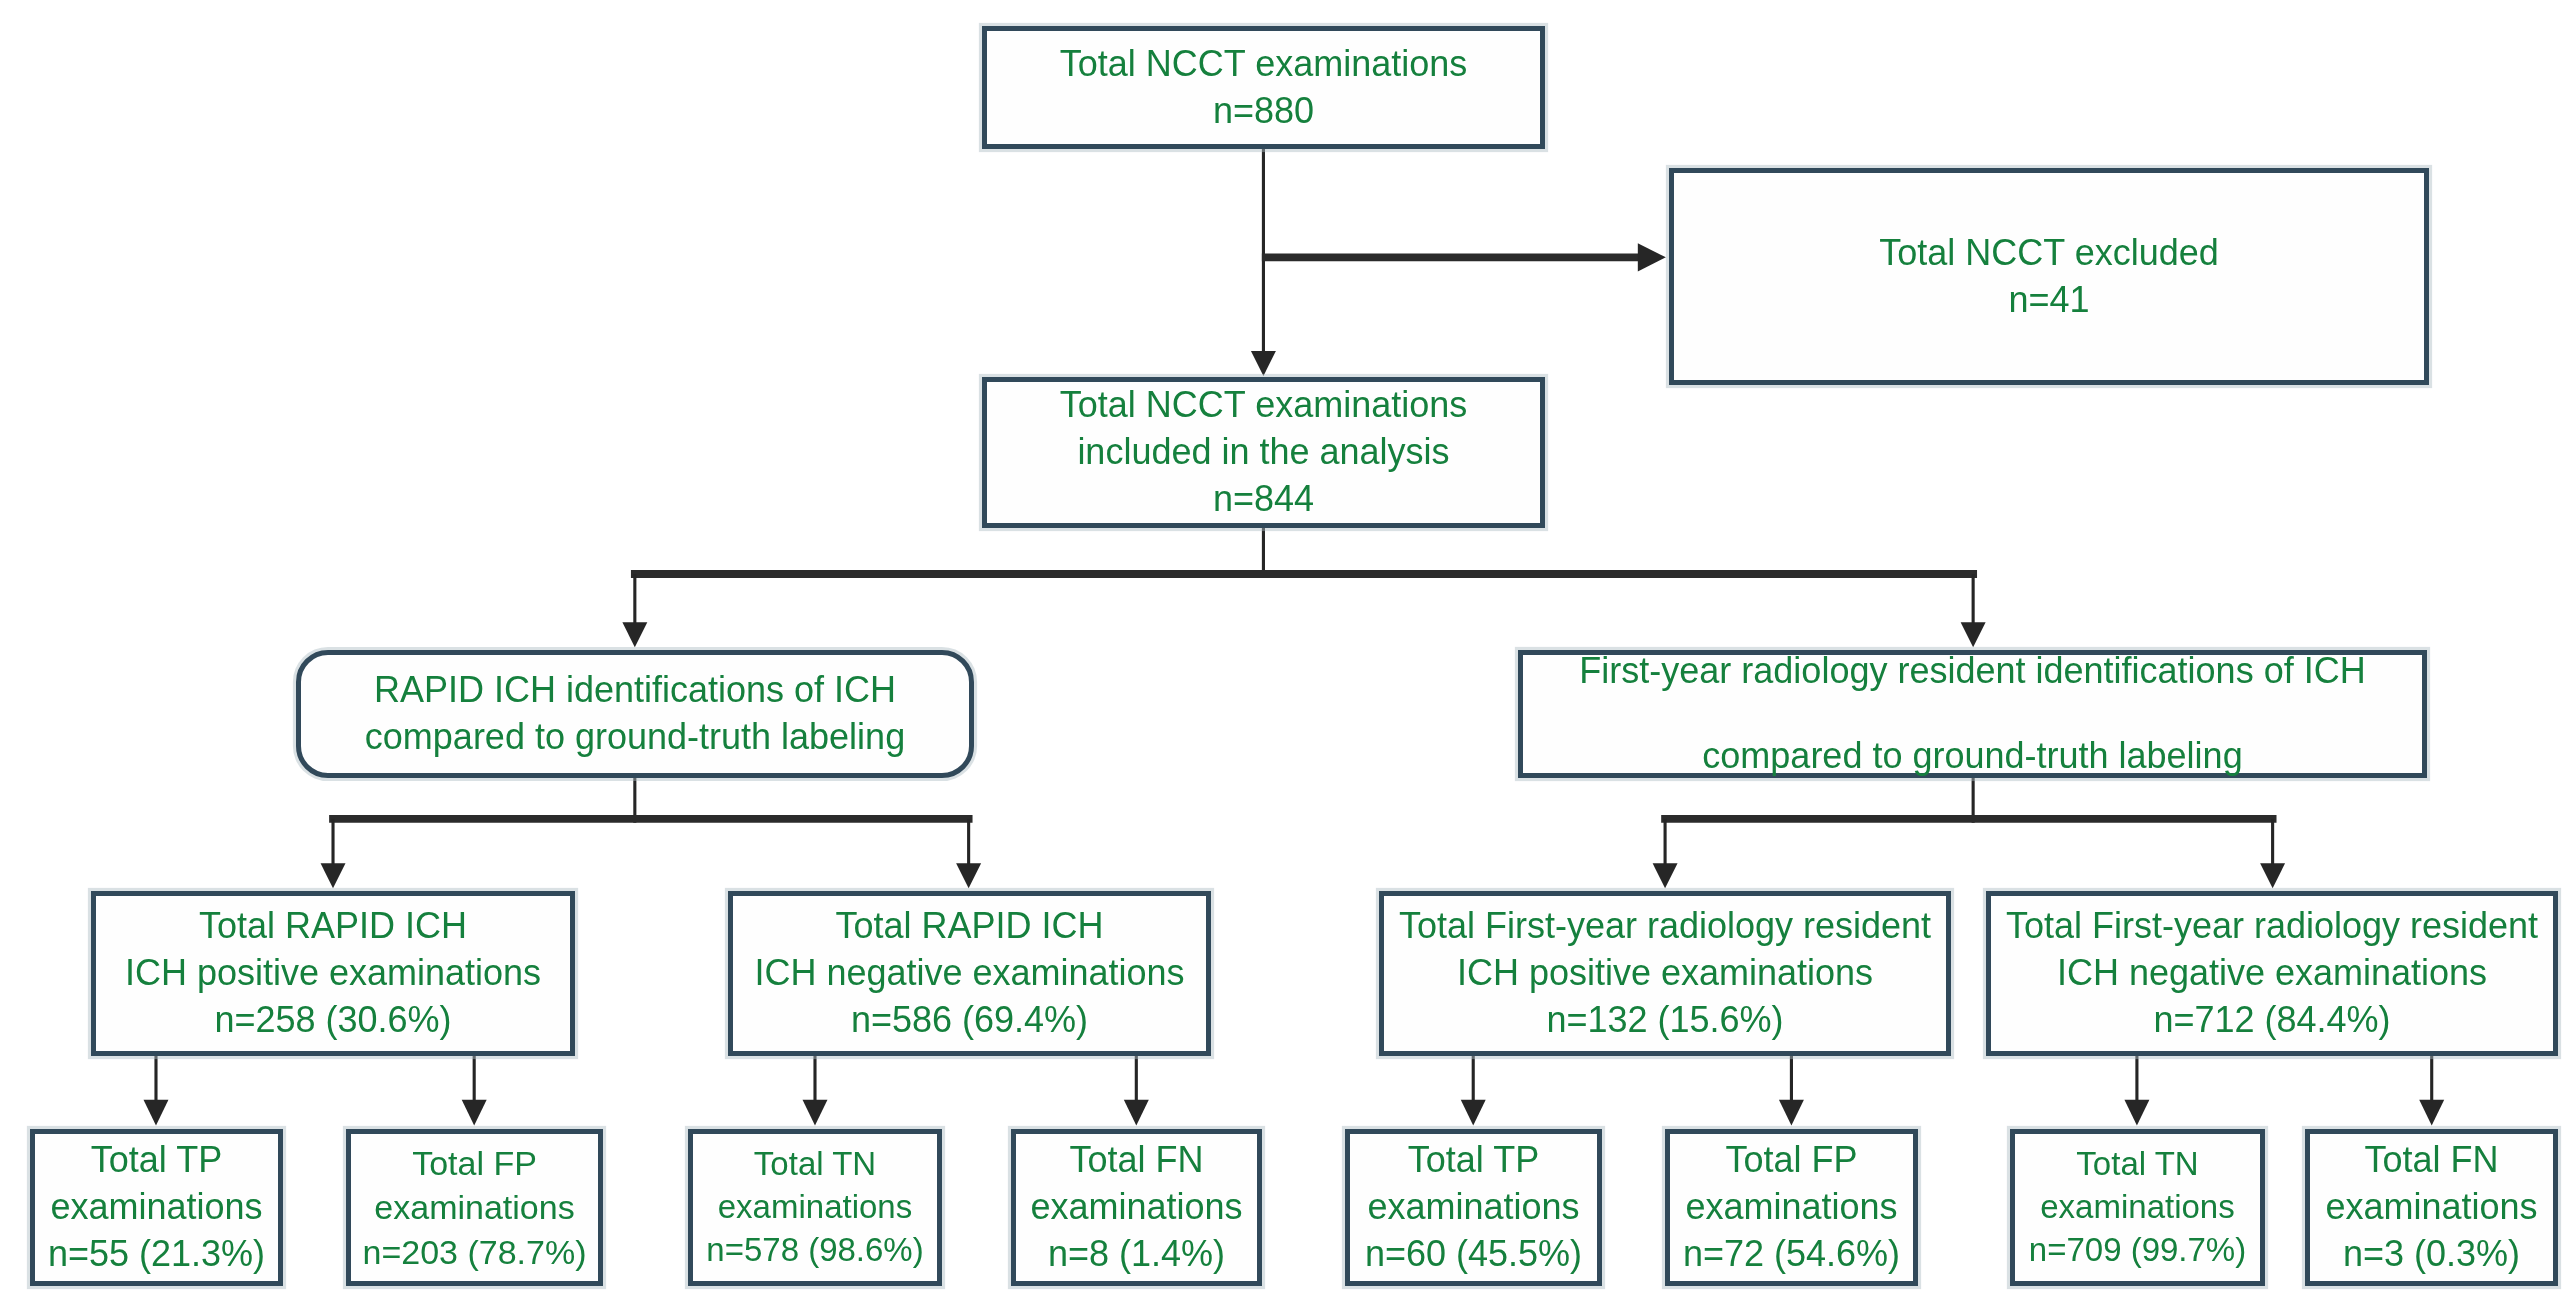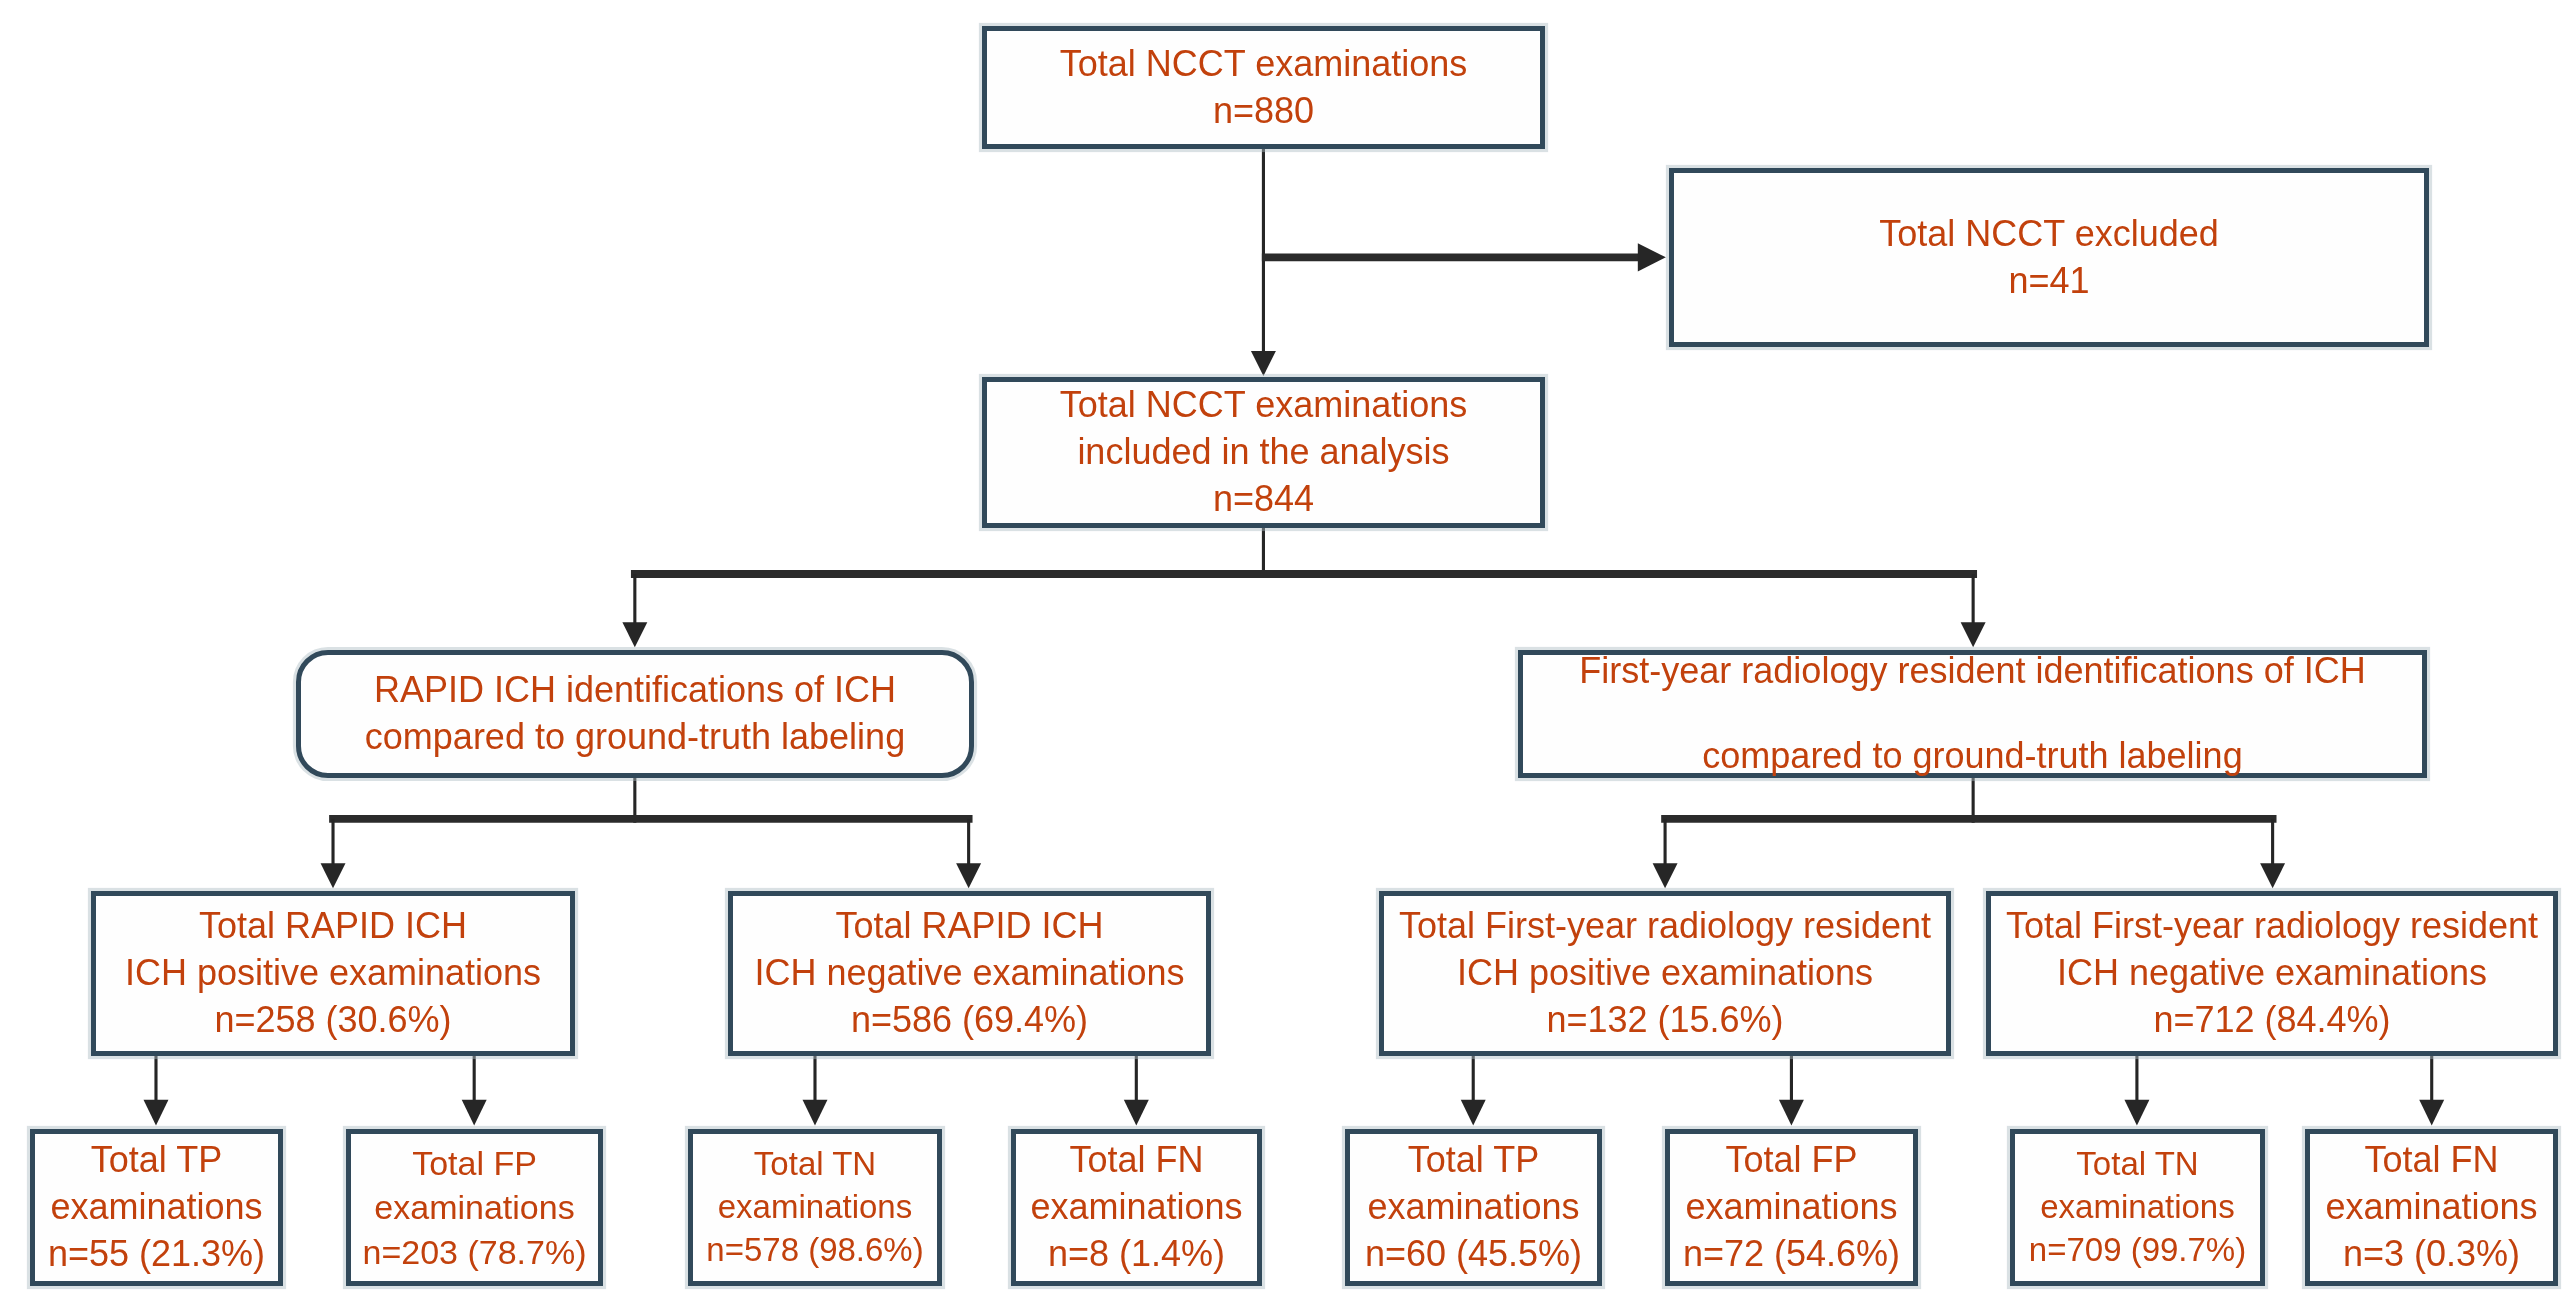--- a/index.html
+++ b/index.html
@@ -6,21 +6,21 @@
     margin: 0;
     padding: 0;
     background: #ffffff;
   }
   .canvas {
     position: relative;
     width: 2576px;
     height: 1311px;
     background: #ffffff;
     font-family: "Liberation Sans", sans-serif;
-    color: #c2410c;
+    color: #15803d;
   }
   #connectors {
     position: absolute;
     left: 0; top: 0;
     width: 2576px;
     height: 1311px;
   }
   .node {
     position: absolute;
     box-sizing: border-box;
@@ -34,21 +34,21 @@
     text-align: center;
     font-size: 36px;
     line-height: 1.3;
     padding: 0 11px;
   }
   .node .ln { white-space: nowrap; }
 
   
   #n-total           { left: 982px; top: 26px;   width: 563px;  height: 123px; }
   
-  #n-excluded        { left: 1669px; top: 168px;  width: 760px;  height: 179px; }
+  #n-excluded        { left: 1669px; top: 168px;  width: 760px;  height: 217px; }
   
   #n-included        { left: 982px; top: 377px;  width: 563px;  height: 151px; }
   
   #n-rapid-header    { left: 296px;  top: 650px;  width: 678px;  height: 128px; border-radius: 32px; }
   #n-resident-header { left: 1518px; top: 650px;  width: 909px; height: 128px; gap: 38px; }
   
   #n-rapid-pos       { left: 91px;  top: 891px; width: 484px;  height: 165px; }
   #n-rapid-neg       { left: 728px;  top: 891px; width: 483px;  height: 165px; }
   #n-res-pos         { left: 1379px; top: 891px; width: 572px;  height: 165px; }
   #n-res-neg         { left: 1986px; top: 891px; width: 572px;  height: 165px; }

